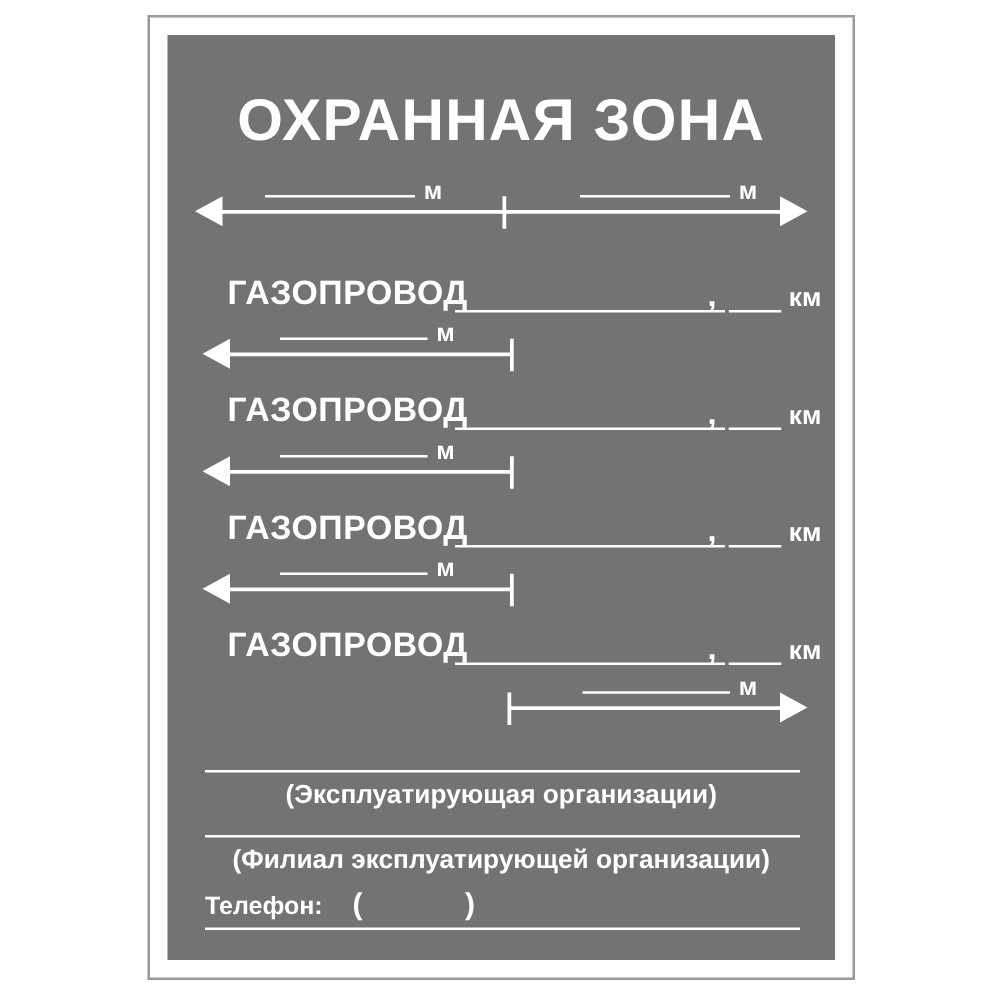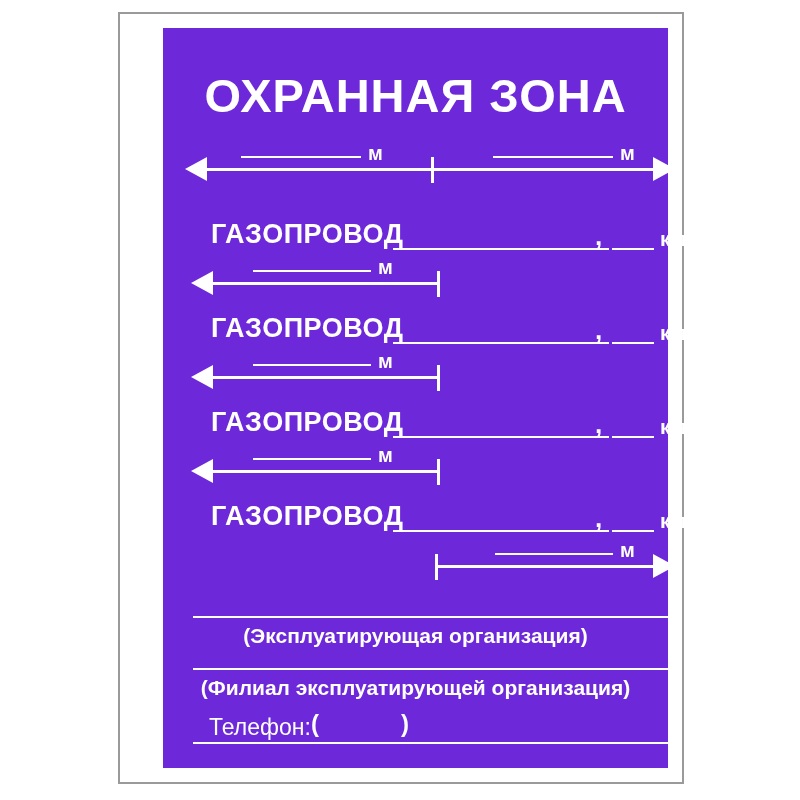--- a/index.html
+++ b/index.html
@@ -24,23 +24,22 @@
     border: 2px solid #9a9a9a;
     box-sizing: border-box;
   }
 
   .sign-inner {
     position: absolute;
     left: 14px;
     top: 14px;
     right: 14px;
     bottom: 14px;
-    background: #6d28d9;
+    background: #737373;
     box-sizing: border-box;
-    margin-left: 29px;
   }
 
   
   .title {
     position: absolute;
     top: 40px;
     left: 0;
     width: 100%;
     text-align: center;
     color: #ffffff;
@@ -164,24 +163,24 @@
     width: 100%;
     text-align: center;
     color: #ffffff;
     font-size: 21px;
     font-weight: bold;
     white-space: nowrap;
   }
 
   .phone-label {
     position: absolute;
-    left: 46px;
-    color: #ffffff;
-    font-size: 23px;
-    font-weight: normal;
+    left: 30px;
+    color: #ffffff;
+    font-size: 20px;
+    font-weight: bold;
   }
 
   .phone-paren {
     position: absolute;
     color: #ffffff;
     font-size: 24px;
     font-weight: bold;
   }
 </style>
 </head>
@@ -261,24 +260,24 @@
 
     <div class="measure-row" style="top:515px;">
       <div class="tick" style="left:272px;"></div>
       <div class="axis" style="left:274px; width:226px;"></div>
       <div class="arrow-right" style="left:490px;"></div>
       <div class="blank-line" style="left:332px; width:118px;"></div>
       <div class="unit-m" style="left:457px;">м</div>
     </div>
 
     <div class="foot-line" style="left:30px; top:588px; width:476px;"></div>
-    <div class="foot-caption" style="top:596px;">(Эксплуатирующая организация)</div>
+    <div class="foot-caption" style="top:596px;">(Эксплуатирующая организации)</div>
 
     <div class="foot-line" style="left:30px; top:640px; width:476px;"></div>
-    <div class="foot-caption" style="top:648px;">(Филиал эксплуатирующей организация)</div>
+    <div class="foot-caption" style="top:648px;">(Филиал эксплуатирующей организации)</div>
 
     <div class="phone-label" style="top:686px;">Телефон:</div>
     <div class="phone-paren" style="left:148px; top:682px;">(</div>
     <div class="phone-paren" style="left:238px; top:682px;">)</div>
     <div class="foot-line" style="left:30px; top:714px; width:476px;"></div>
 
   </div>
 </div>
 
 </body></html>

